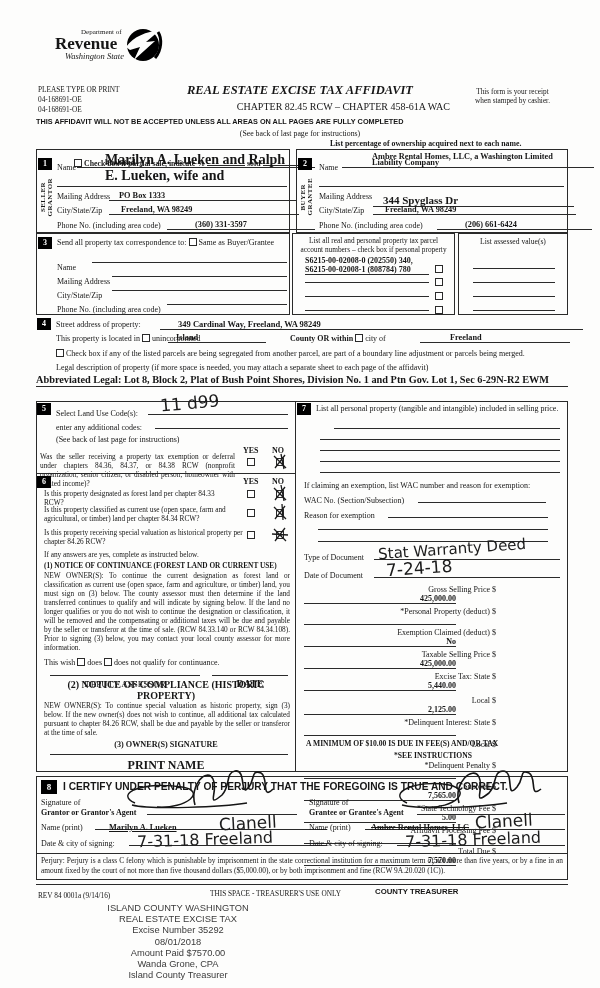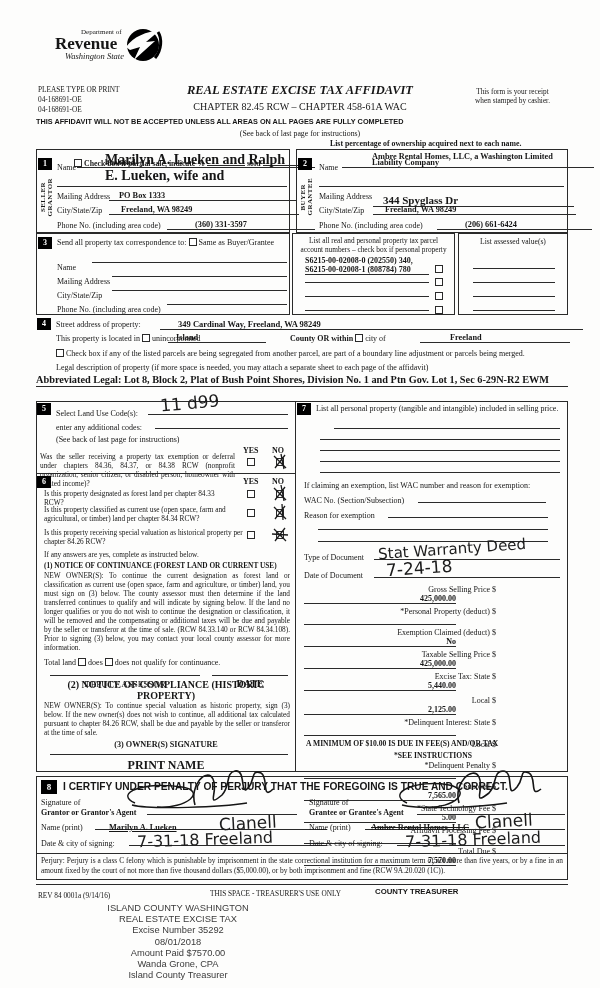--- a/index.html
+++ b/index.html
@@ -38,21 +38,21 @@
       <path d="M4 21 C 12 10, 24 6, 38 4 L 24 16 L 33 15 L 12 34 L 18 21 L 8 24 Z" fill="#fdfdfc"></path>
       <path d="M36 6 C 40 12, 40 24, 33 32" stroke="#000" stroke-width="3" fill="none"></path>
     </svg>
   </div>
 
   <div class="a small" style="left:38px;top:85px;">PLEASE TYPE OR PRINT</div>
   <div class="a small" style="left:38px;top:95px;">04-168691-OE</div>
   <div class="a small" style="left:38px;top:105px;">04-168691-OE</div>
 
   <div class="a b i c" style="left:150px;top:83px;width:300px;font-size:12.5px;">REAL ESTATE EXCISE TAX AFFIDAVIT</div>
-  <div class="a c" style="left:150px;top:101px;width:300px;font-size:10px;">CHAPTER 82.45 RCW – CHAPTER 458-61A WAC</div>
+  <div class="a c" style="left:150px;top:101px;width:300px;font-size:10px;text-align:right;">CHAPTER 82.45 RCW – CHAPTER 458-61A WAC</div>
 
   <div class="a small c" style="left:455px;top:87px;width:115px;">This form is your receipt</div>
   <div class="a small c" style="left:455px;top:96px;width:115px;">when stamped by cashier.</div>
 
   <div class="a b sans" style="left:36px;top:117px;font-size:7.3px;">THIS AFFIDAVIT WILL NOT BE ACCEPTED UNLESS ALL AREAS ON ALL PAGES ARE FULLY COMPLETED</div>
   <div class="a c" style="left:150px;top:129px;width:300px;font-size:7.8px;">(See back of last page for instructions)</div>
 
   <div class="a" style="left:74px;top:139px;margin-top:20px;">
     <span class="cb"></span>
     <span class="b" style="font-size:7.8px;">Check box if partial sale, indicate %</span>
@@ -201,21 +201,21 @@
   <span class="cb a" style="left:276px;top:531px;"></span>
   <svg class="a" style="left:270px;top:524px;" width="20" height="20" viewBox="0 0 20 20">
     <path d="M4 5 L16 17 M15 4 L5 17 M2 10 L18 11" stroke="#1c1c1c" stroke-width="1.3" fill="none"></path>
   </svg>
 
   <div class="a small" style="left:44px;top:550px;">If any answers are yes, complete as instructed below.</div>
   <div class="a b small" style="left:44px;top:561px;width:248px;">(1) NOTICE OF CONTINUANCE (FOREST LAND OR CURRENT USE)</div>
   <div class="a small j" style="left:44px;top:571px;width:246px;line-height:9px;">NEW OWNER(S): To continue the current designation as forest land or classification as current use (open space, farm and agriculture, or timber) land, you must sign on (3) below.  The county assessor must then determine if the land transferred continues to qualify and will indicate by signing below.  If the land no longer qualifies or you do not wish to continue the designation or classification, it will be removed and the compensating or additional taxes will be due and payable by the seller or transferor at the time of sale.  (RCW 84.33.140 or RCW 84.34.108). Prior to signing (3) below, you may contact your local county assessor for more information.</div>
 
   <div class="a" style="left:44px;top:658px;">
-    <span>Total land</span>
+    <span>This wish</span>
     <span class="cb"></span>
     <span>does</span>
     <span class="cb"></span>
     <span>does not qualify for continuance.</span>
   </div>
 
   <div class="a ul" style="left:50px;top:675px;width:150px;"></div>
   <div class="a ul" style="left:212px;top:675px;width:76px;"></div>
   <div class="a c" style="left:50px;top:679px;width:150px;font-size:9px;">DEPUTY ASSESSOR</div>
   <div class="a c b" style="left:212px;top:678px;width:76px;font-size:10px;">DATE</div>

